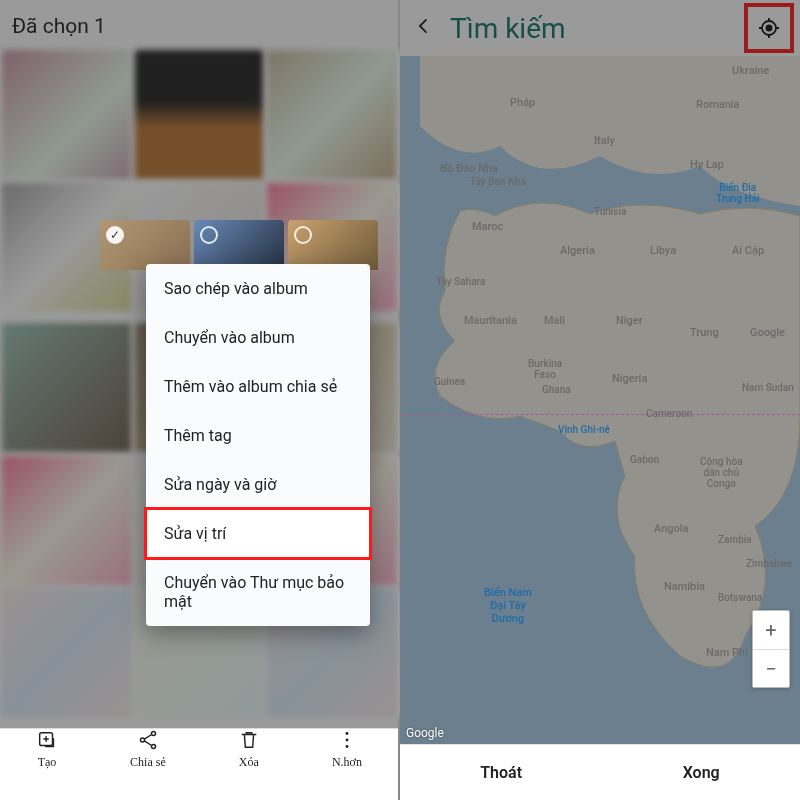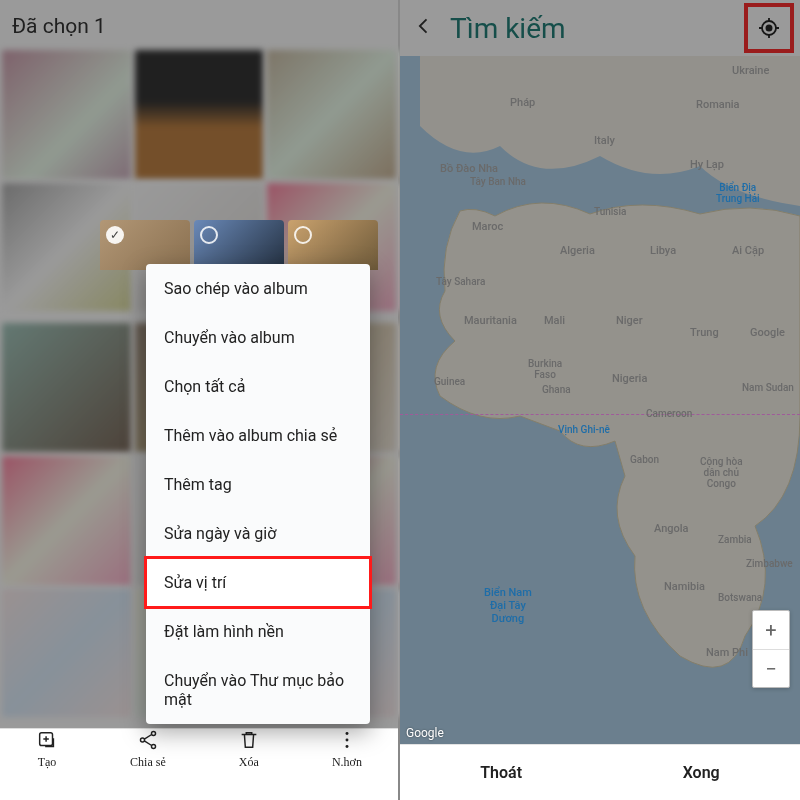--- a/index.html
+++ b/index.html
@@ -211,26 +211,24 @@
         <span class="ring"></span>
       </div>
       <div class="sel-thumb bgC">
         <span class="ring"></span>
       </div>
     </div>
 
     <div class="popup" id="popup">
         <div class="item">Sao chép vào album</div>
         <div class="item">Chuyển vào album</div>
-        <div class="item">Chọn tất cả</div>
         <div class="item">Thêm vào album chia sẻ</div>
         <div class="item">Thêm tag</div>
         <div class="item">Sửa ngày và giờ</div>
         <div class="item highlighted">Sửa vị trí</div>
-        <div class="item">Đặt làm hình nền</div>
         <div class="item">Chuyển vào Thư mục bảo mật</div>
       </div>
 
     <div class="bottom-bar">
       <div class="bb-item">
         <span class="bb-icon">
           <svg width="22" height="22" viewBox="0 0 24 24" fill="none" stroke="#222" stroke-width="1.6">
               <rect x="4" y="4" width="14" height="14" rx="2"></rect>
               <path d="M19 10v9H10"></path>
               <path d="M11 8v6M8 11h6"></path>

